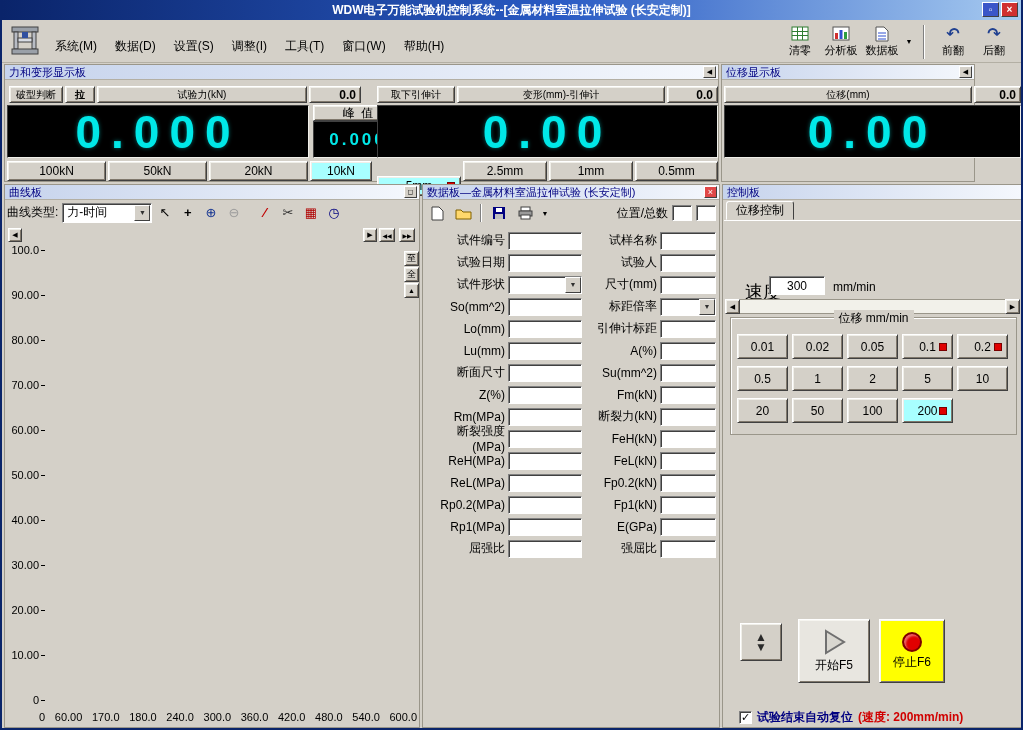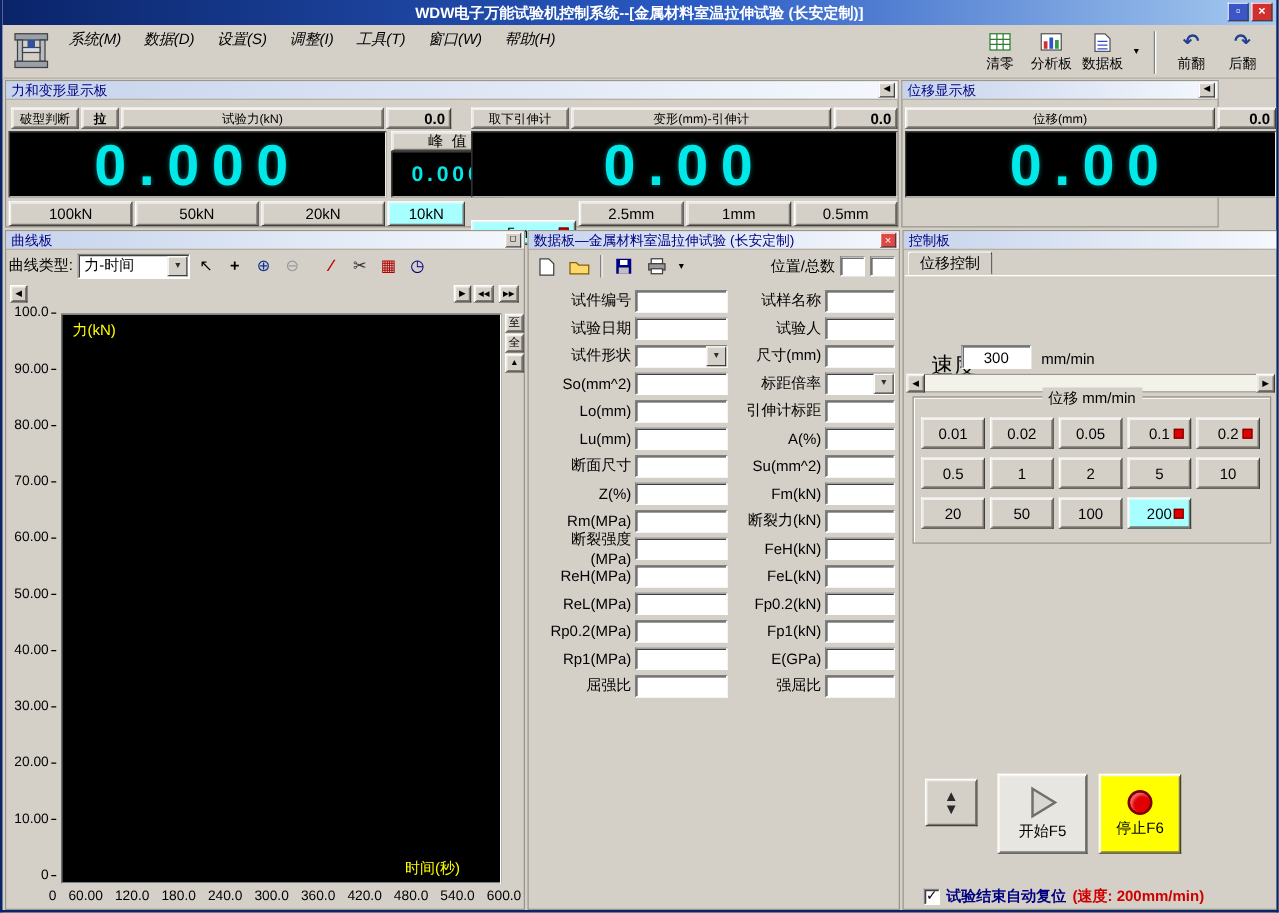--- a/index.html
+++ b/index.html
@@ -21,21 +21,21 @@
               color:#fff; font-size:12px; font-weight:bold; }
   .winbtns { position:absolute; right:3px; top:2px; display:flex; gap:2px; }
   .winbtn { width:17px; height:15px; font-size:10px; line-height:13px; text-align:center; color:#fff;
             border:1px solid; border-color:#fff #404040 #404040 #fff; }
   .winbtn.min { background:#3a56c8; }
   .winbtn.close { background:#d03030; }
 
   
   .menubar { position:absolute; left:0; top:20px; right:0; height:43px; background:#d4d0c8;
              border-bottom:1px solid #b3afa4; }
-  .menu-items { position:absolute; left:44px; top:0; height:53px; display:flex; align-items:flex-start;font-style:italic; }
+  .menu-items { position:absolute; left:44px; top:0; height:53px; display:flex; align-items:center; }
   .menu-item { padding:3px 9px; font-size:12px; color:#000; }
   .tb { position:absolute; right:8px; top:1px; height:41px; display:flex; align-items:center; gap:3px; }
   .tb-btn { width:38px; height:39px; display:flex; flex-direction:column; align-items:center;
             justify-content:center; gap:1px; font-size:11px; color:#000; }
   .tb-dd { width:10px; height:39px; display:flex; align-items:center; justify-content:center;
            font-size:7px; color:#000; }
   .vsep { width:2px; height:34px; border-left:1px solid #808080; border-right:1px solid #fff; margin:0 6px; }
   .tb-glyph { font-size:16px; font-weight:bold; color:#204090; line-height:16px; }
 
   
@@ -288,35 +288,31 @@
       <span class="ytick">70.00</span>
       <span class="ytick">60.00</span>
       <span class="ytick">50.00</span>
       <span class="ytick">40.00</span>
       <span class="ytick">30.00</span>
       <span class="ytick">20.00</span>
       <span class="ytick">10.00</span>
       <span class="ytick">0</span>
     </div>
 
-    <div class="plot">
-      <span class="plot-label" style="left:8px;top:4px">力(kN)</span>
-      <span class="plot-label" style="right:32px;bottom:3px">时间(秒)</span>
-    </div>
 
     <div class="abs" style="left:399px;top:66px;display:flex;flex-direction:column;gap:1px">
       <div class="sq-btn out" style="width:15px;height:15px;font-size:9px">至</div>
       <div class="sq-btn out" style="width:15px;height:15px;font-size:9px">全</div>
       <div class="sq-btn out" style="width:15px;height:15px">▲</div>
     </div>
 
     <div class="xticks">
       <span>0</span>
       <span>60.00</span>
-      <span>120.0</span>
+      <span>170.0</span>
       <span>180.0</span>
       <span>240.0</span>
       <span>300.0</span>
       <span>360.0</span>
       <span>420.0</span>
       <span>480.0</span>
       <span>540.0</span>
       <span>600.0</span>
     </div>
   </div>

